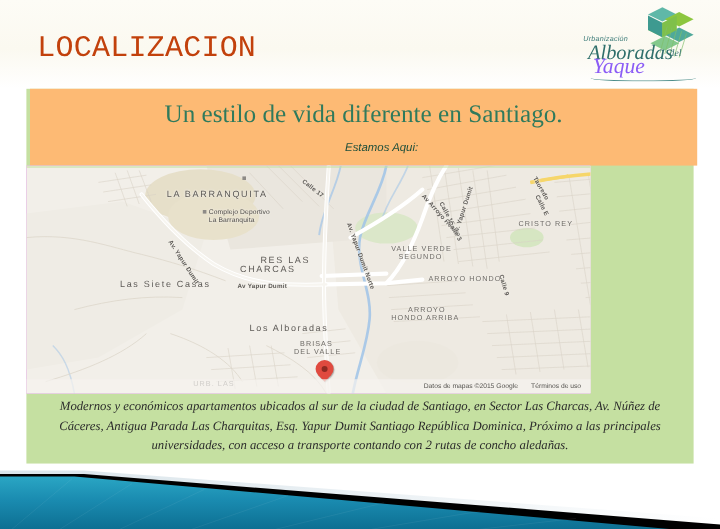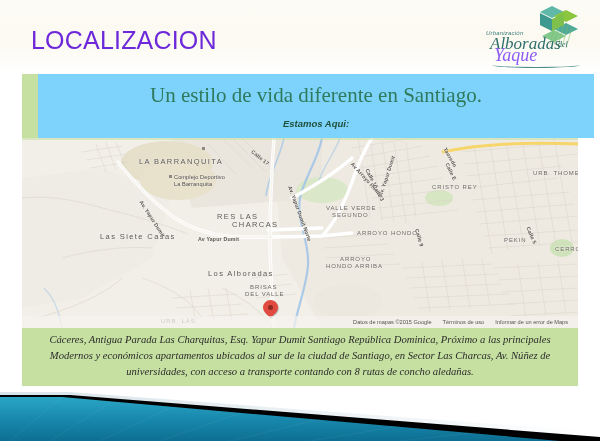--- a/index.html
+++ b/index.html
@@ -21,22 +21,22 @@
   .top-wash {
     position: absolute; left: 0; top: 0; width: 600px; height: 74px;
     background: linear-gradient(180deg, #fdfcf6 0%, #fbf9f0 55%, #ffffff 100%);
   }
 
   
   .page-title {
     position: absolute; left: 31px; top: 26px;
     font-size: 25px;
     letter-spacing: 0.2px;
-    color: #6d28d9;
-    font-family: Liberation Sans, sans-serif;
+    color: #c2410c;
+    font-family: Liberation Mono, monospace;
     font-weight: 400;
     white-space: nowrap;
   }
 
   
   .logo {
     position: absolute; left: 478px; top: 4px;
     width: 112px; height: 62px;
   }
   .logo-cubes { position: absolute; left: 48px; top: 0px; }
@@ -74,45 +74,46 @@
     border-radius: 0 0 60% 60%;
   }
 
   
   .card {
     position: absolute; left: 22px; top: 74px;
     width: 556px; height: 316px;
     background: #c5e0a1;
   }
   .banner {
-    position: absolute; left: 16px; top: 0; width: 556px; height: 64px;
-    background: #7dd3fc;
+    position: absolute; left: 3px; top: 0; width: 556px; height: 64px;
+    background: #fdba74;
   }
   .headline {
     position: absolute; left: 0; top: 9px; width: 556px;
     text-align: center;
     font-family: "Liberation Serif", serif;
     font-size: 21px;
     color: #2f7a5c;
     white-space: nowrap;
   }
   .subhead {
     position: absolute; left: 0; top: 44px; width: 556px;
     text-align: center;
     font-family: "Liberation Sans", sans-serif;
     font-style: italic;
-    font-weight: bold;
+    font-weight: normal;
     font-size: 9.5px;
     color: #1f4f3a;
+    padding-left: 15px;
   }
 
   
   .map {
     position: absolute; left: 0px; top: 64px;
-    width: 556px; height: 190px;
+    width: 470px; height: 190px;
     background: #f0abfc;
     overflow: hidden;
   }
   .map-bg { position: absolute; inset: 0; }
 
   .map-label {
     position: absolute;
     color: #6d6a66;
     font-family: "Liberation Sans", sans-serif;
     font-size: 6px;
@@ -304,21 +305,21 @@
 
       <div class="poi-dot" style="left:180px;top:9px;"></div>
       <div class="poi-dot" style="left:147px;top:37px;"></div>
 
       <div id="map-labels">
           <div class="map-label big" style="left: 117px; top: 19px;">LA BARRANQUITA</div>
           <div class="map-label poi" style="left: 152px; top: 36px;">Complejo Deportivo</div>
           <div class="map-label poi" style="left: 152px; top: 43px;">La Barranquita</div>
           <div class="map-label big" style="left: 78px; top: 94px; text-align: center;">Las Siete Casas</div>
           <div class="map-label big" style="left: 195px; top: 74px; text-align: center;">RES LAS</div>
-          <div class="map-label big" style="left: 210px; top: 82px;">CHARCAS</div>
+          <div class="map-label big" style="left: 178px; top: 82px;">CHARCAS</div>
           <div class="map-label big" style="left: 186px; top: 131px;">Los Alboradas</div>
           <div class="map-label" style="left: 228px; top: 146px;">BRISAS</div>
           <div class="map-label" style="left: 223px; top: 153px;">DEL VALLE</div>
           <div class="map-label" style="left: 139px; top: 180px;">URB. LAS</div>
           <div class="map-label" style="left: 304px; top: 67px;">VALLE VERDE</div>
           <div class="map-label" style="left: 310px; top: 74px;">SEGUNDO</div>
           <div class="map-label" style="left: 335px; top: 92px;">ARROYO HONDO</div>
           <div class="map-label" style="left: 318px; top: 118px;">ARROYO</div>
           <div class="map-label" style="left: 304px; top: 125px;">HONDO ARRIBA</div>
           <div class="map-label" style="left: 410px; top: 46px;">CRISTO REY</div>
@@ -347,23 +348,23 @@
       </div>
 
       <div class="map-attrib">
         <span>Datos de mapas ©2015 Google</span>
         <span>Términos de uso</span>
         <span>Informar de un error de Maps</span>
       </div>
     </div>
 
     <div class="desc">
+      <div>Modernos y económicos apartamentos ubicados al sur de la ciudad de Santiago, en Sector Las Charcas, Av. Núñez de</div>
       <div>Cáceres, Antigua Parada Las Charquitas, Esq. Yapur Dumit Santiago República Dominica, Próximo a las principales</div>
-      <div>Modernos y económicos apartamentos ubicados al sur de la ciudad de Santiago, en Sector Las Charcas, Av. Núñez de</div>
-      <div>universidades, con acceso a transporte contando con 8 rutas de concho aledañas.</div>
+      <div>universidades, con acceso a transporte contando con 2 rutas de concho aledañas.</div>
     </div>
   </div>
 
   <div class="footer-deco">
     <svg width="600" height="55" viewBox="0 0 600 55">
       <defs>
         <linearGradient id="tealgrad" x1="0" y1="0" x2="0" y2="1">
           <stop offset="0%" stop-color="#2aa6c4"></stop>
           <stop offset="45%" stop-color="#1a8bb0"></stop>
           <stop offset="100%" stop-color="#0d6f92"></stop>

